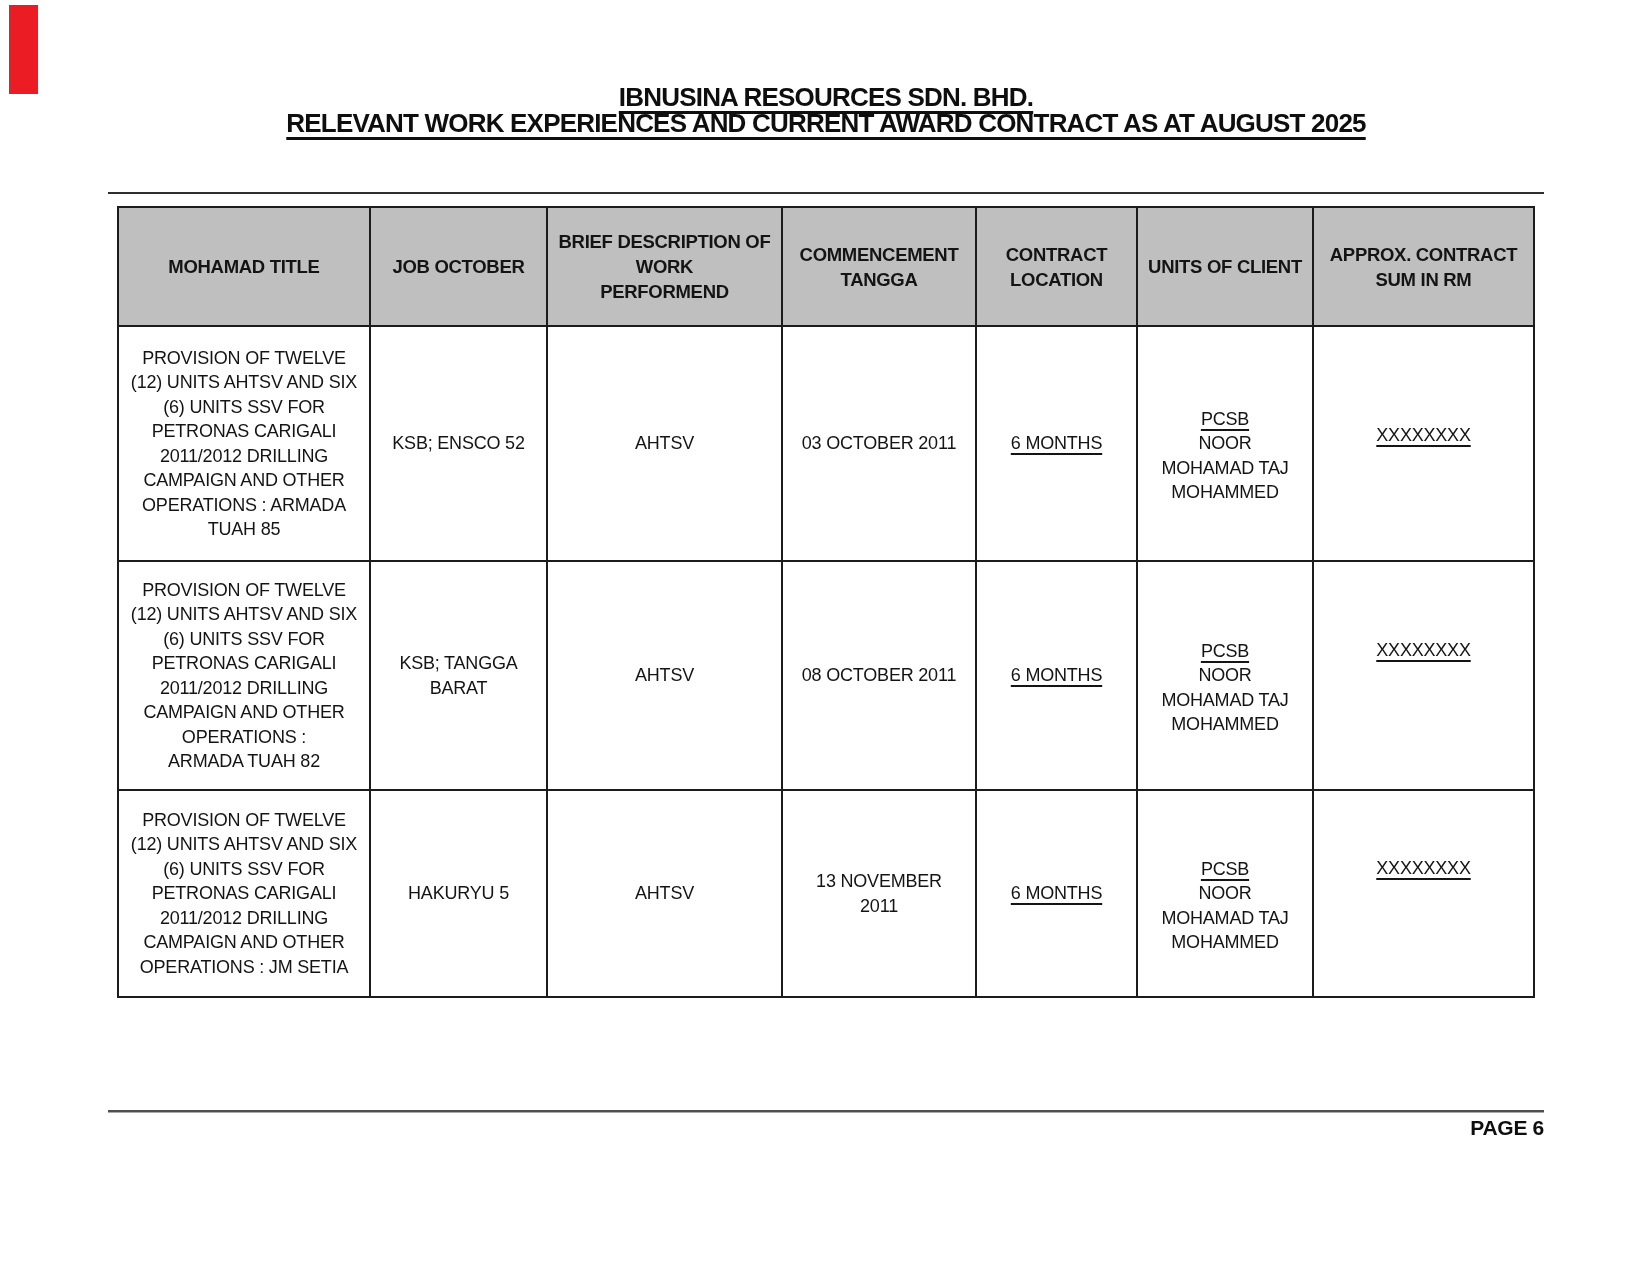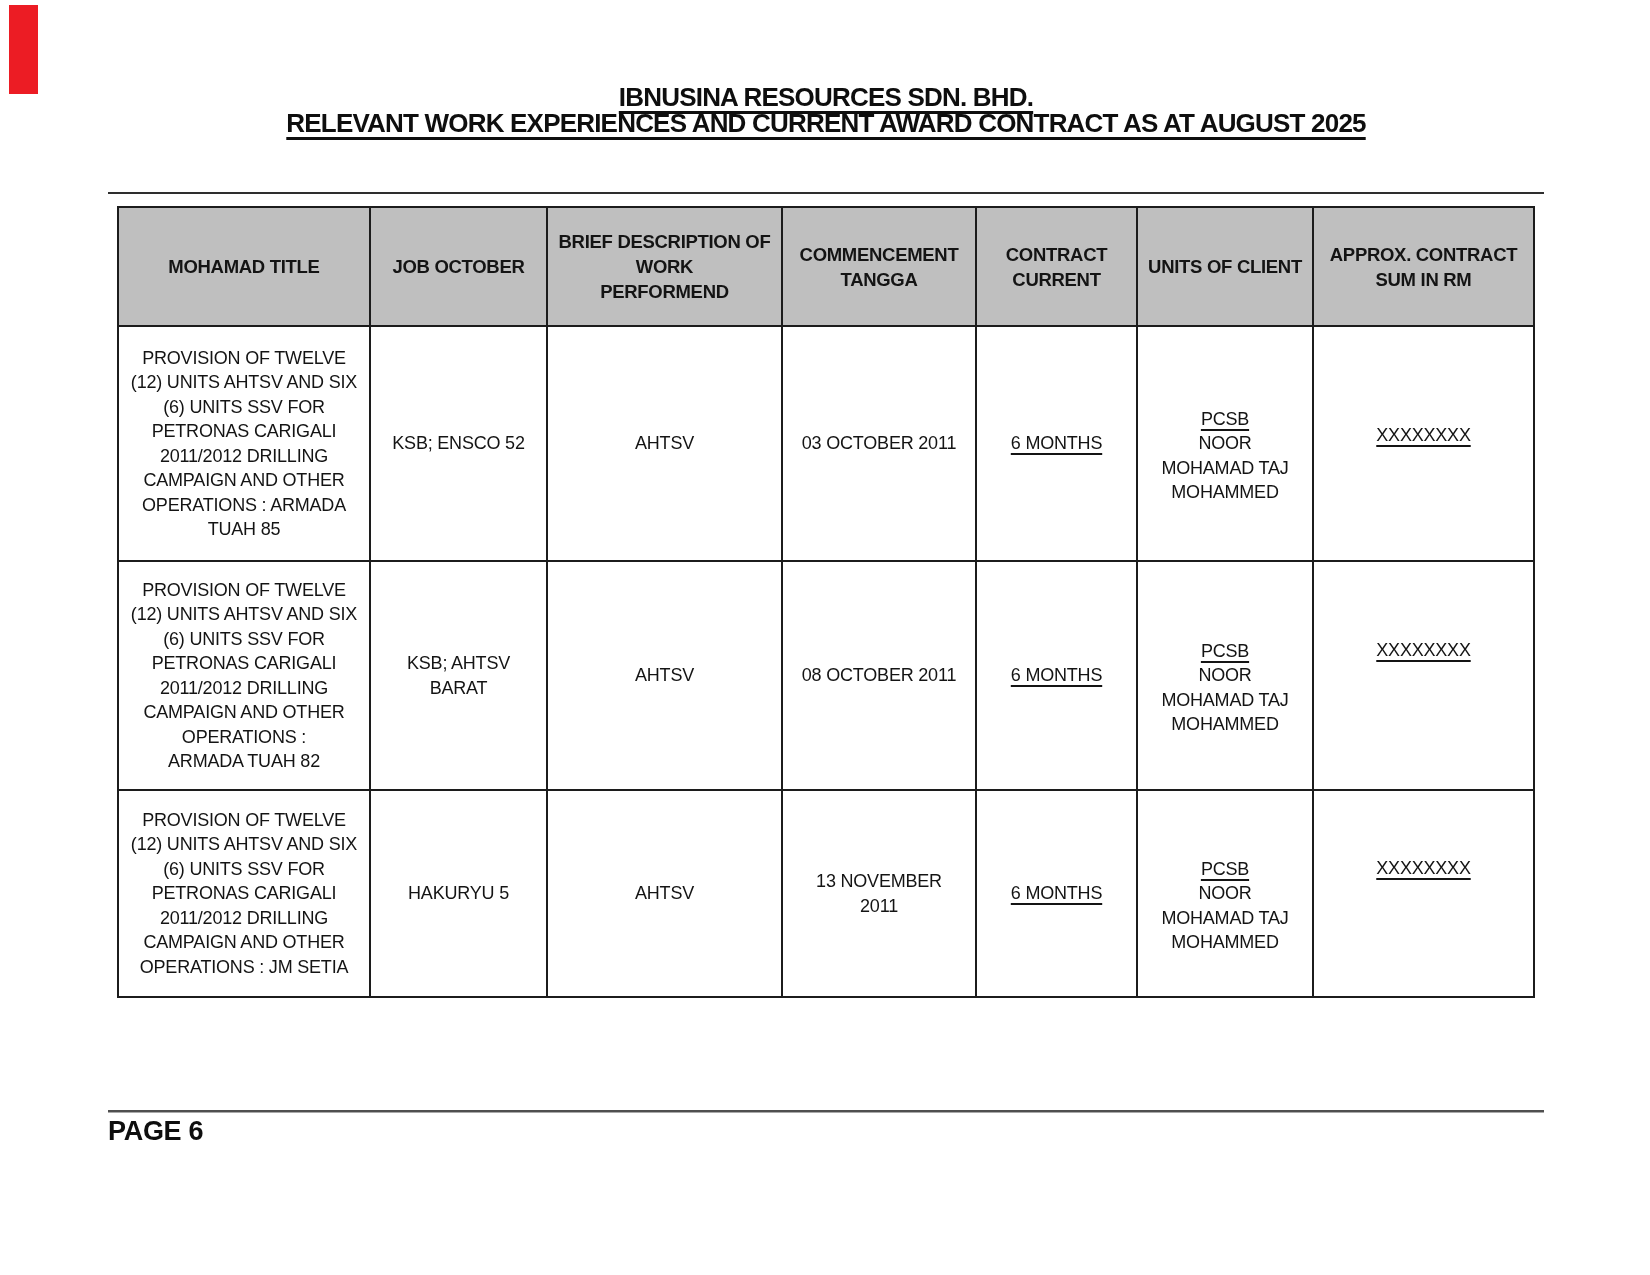--- a/index.html
+++ b/index.html
@@ -59,21 +59,21 @@
   .u{text-decoration:underline;text-underline-offset:4px;text-decoration-thickness:1.5px;}
   .raise{display:inline-block;transform:translateY(-25px);}
   .raise-sm{display:inline-block;transform:translateY(-8px);}
   .client-inner{display:inline-block;}
   .rule-bottom{
     position:absolute;left:108px;top:1110px;width:1436px;height:2px;
     background:#4f4f4f;border-bottom:1px solid #a9a9a9;
   }
   .page-footer{
     position:absolute;left:108px;top:1116px;width:1436px;
-    text-align:left;font-weight:bold;font-size:27px;
+    text-align:right;font-weight:bold;font-size:21px;
     letter-spacing:-0.3px;color:#0e0e0e;
   }
 </style>
 </head>
 <body>
 
 <div class="page">
 
   <div class="red-marker"></div>
 
@@ -95,21 +95,21 @@
     <thead>
       <tr>
         <th>MOHAMAD TITLE</th>
         <th>JOB OCTOBER</th>
         <th>BRIEF DESCRIPTION OF
 WORK
 PERFORMEND</th>
         <th>COMMENCEMENT
 TANGGA</th>
         <th>CONTRACT
-CURRENT</th>
+LOCATION</th>
         <th>UNITS OF CLIENT</th>
         <th>APPROX. CONTRACT
 SUM IN RM</th>
       </tr>
     </thead>
     <tbody>
       <tr class="row-1">
         <td class="title-cell">PROVISION OF TWELVE
 (12) UNITS AHTSV AND SIX
 (6) UNITS SSV FOR
@@ -131,21 +131,21 @@
       </tr>
       <tr class="row-2">
         <td class="title-cell">PROVISION OF TWELVE
 (12) UNITS AHTSV AND SIX
 (6) UNITS SSV FOR
 PETRONAS CARIGALI
 2011/2012 DRILLING
 CAMPAIGN AND OTHER
 OPERATIONS :
 ARMADA TUAH 82</td>
-        <td>KSB; AHTSV
+        <td>KSB; TANGGA
 BARAT</td>
         <td>AHTSV</td>
         <td>08 OCTOBER 2011</td>
         <td><span class="u">6 MONTHS</span></td>
         <td>
           <div class="client-inner"><span class="u">PCSB</span><div>NOOR
 MOHAMAD TAJ
 MOHAMMED</div></div>
         </td>
         <td><span class="u raise">XXXXXXXX</span></td>

